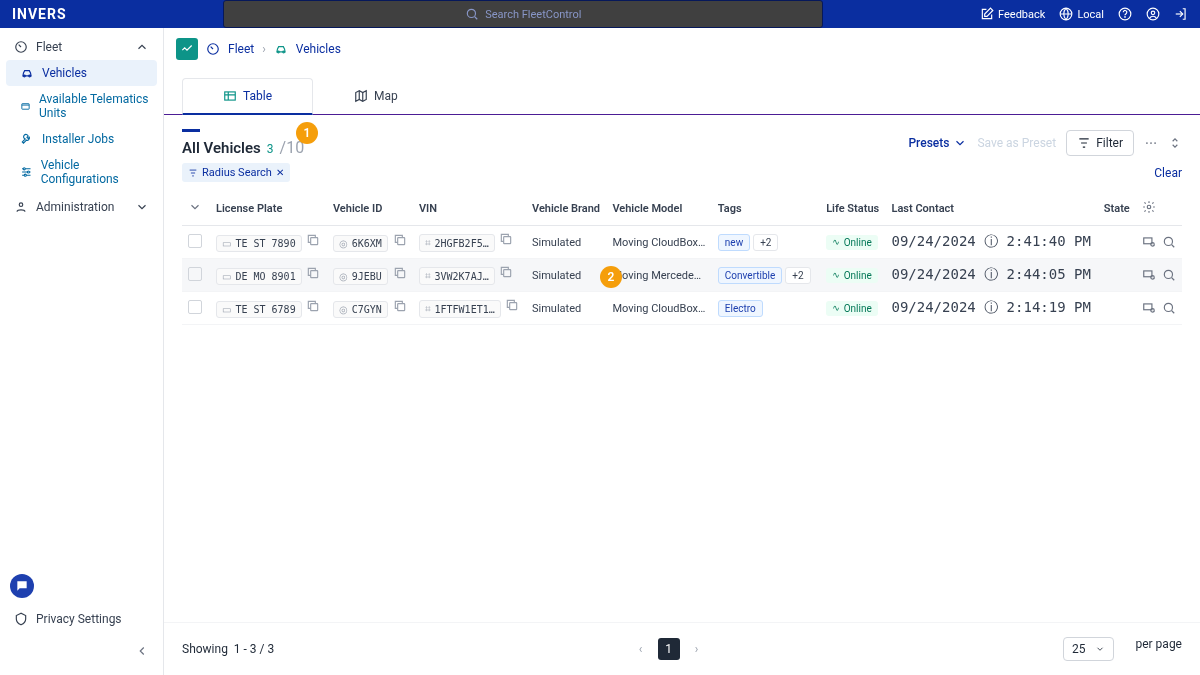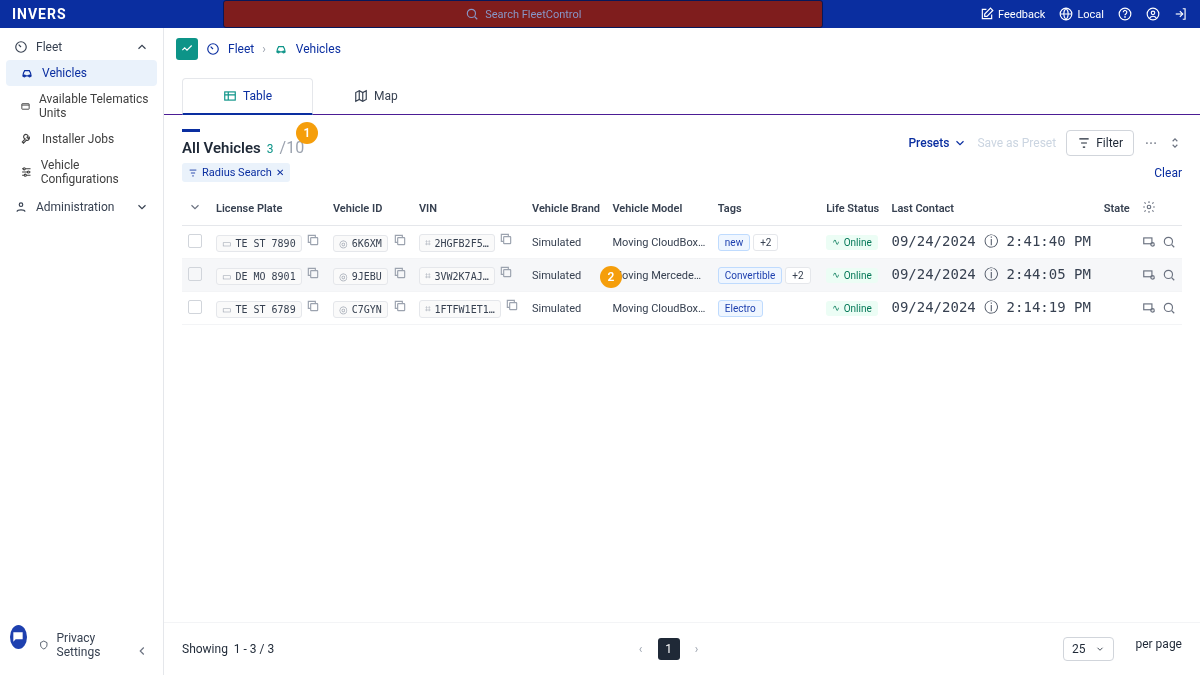--- a/index.html
+++ b/index.html
@@ -1,34 +1,34 @@
 <!DOCTYPE html>
 <html><head>
 <meta charset="utf-8">
 <style>
 *{box-sizing:border-box;margin:0;padding:0;font-family:-apple-system,BlinkMacSystemFont,"Segoe UI",Roboto,sans-serif}
 body{font-size:12px;color:#1f2937;background:#fff;width:1200px;height:675px;overflow:hidden;position:relative}
 .topbar{height:28px;background:#0a2ea0;display:flex;align-items:center;padding:0 12px;color:#fff}
 .logo{font-weight:700;font-size:14px;letter-spacing:1px}
 .search-wrap{flex:1;display:flex;justify-content:center}
-.search{width:600px;height:28px;background:#7f1d1d;border:1px solid #06185a;border-radius:3px;color:#8896c7;font-size:11px;display:flex;align-items:center;justify-content:center;gap:6px}
+.search{width:600px;height:28px;background:#404040;border:1px solid #06185a;border-radius:3px;color:#8896c7;font-size:11px;display:flex;align-items:center;justify-content:center;gap:6px}
 .top-actions{display:flex;align-items:center;gap:14px;font-size:11px}
 .top-act{display:flex;align-items:center;gap:4px;cursor:pointer}
 .icon{display:inline-flex;width:14px;height:14px}
 .shell{display:flex;height:calc(675px - 28px)}
 .sidecol{width:164px;border-right:1px solid #e5e7eb;display:flex;flex-direction:column}
 .breadcrumb-row{height:42px;display:flex;align-items:center;padding:0 12px;gap:8px;border-bottom:1px solid #e5e7eb}
 .app-icon{width:22px;height:22px;background:#0d9488;border-radius:3px;display:flex;align-items:center;justify-content:center;color:#fff;font-size:12px}
 .sidenav{flex:1;padding:6px 6px}
 .nav-group{margin-bottom:2px}
 .nav-head{display:flex;align-items:center;gap:8px;padding:6px 8px;font-size:12px;color:#374151;cursor:pointer}
 .nav-head .sp{flex:1}
-.nav-item{display:flex;align-items:center;gap:8px;padding:6px 8px 6px 14px;font-size:12px;color:#404040;cursor:pointer;border-radius:4px}
+.nav-item{display:flex;align-items:center;gap:8px;padding:6px 8px 6px 14px;font-size:12px;color:#0369a1;cursor:pointer;border-radius:4px}
 .nav-item.active{background:#eaf2fb;color:#0a2ea0}
-.side-foot{padding:10px;display:flex;flex-direction:row;gap:8px}
+.side-foot{padding:10px;display:flex;flex-direction:column;gap:8px}
 .chat-bubble{width:24px;height:24px;background:#1e40af;border-radius:50%;display:flex;align-items:center;justify-content:center;color:#fff}
 .collapse-btn{align-self:flex-end;color:#6b7280;cursor:pointer;padding:4px}
 .main{flex:1;display:flex;flex-direction:column}
 .crumbs{display:flex;align-items:center;gap:8px;font-size:12px;color:#0a2ea0}
 .crumbs .sep{color:#9ca3af}
 .tabs{display:flex;border-bottom:1px solid #4c1d95;padding-left:18px;margin-top:8px}
 .tab{display:flex;align-items:center;gap:6px;padding:10px 40px;font-size:12px;color:#374151;border:1px solid transparent;cursor:pointer}
 .tab.active{border:1px solid #e5e7eb;border-bottom:2px solid #0a2ea0;border-top-left-radius:4px;border-top-right-radius:4px;color:#0a2ea0;background:#fff;margin-bottom:-1px}
 .tab.active .tabicon{color:#0d9488}
 .content{flex:1;padding:14px 18px 0 18px;display:flex;flex-direction:column;overflow:hidden}

